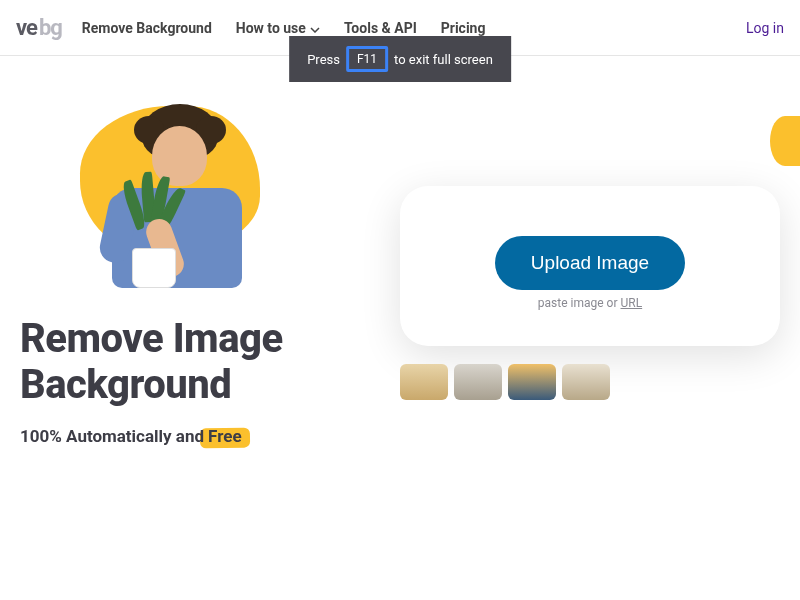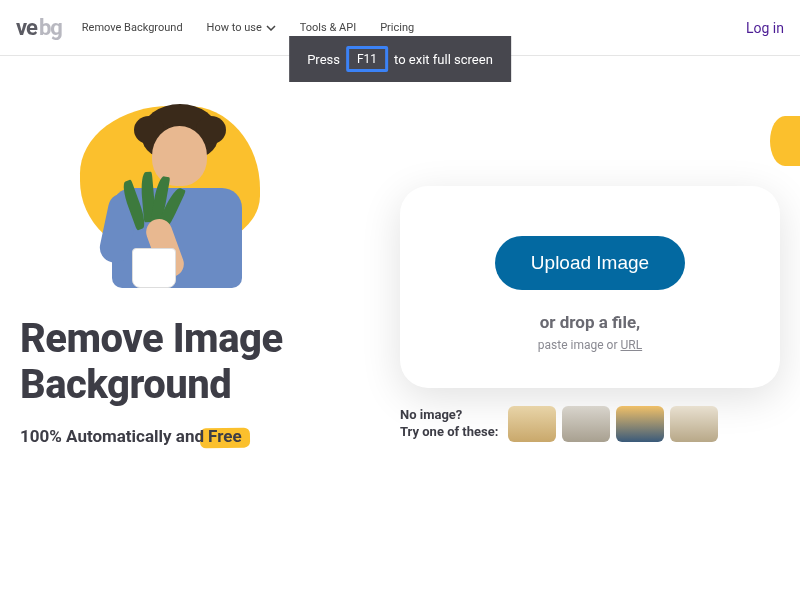--- a/index.html
+++ b/index.html
@@ -3,21 +3,21 @@
 <meta charset="utf-8">
 <style>
   * { margin: 0; padding: 0; box-sizing: border-box; }
   body { font-family: -apple-system, BlinkMacSystemFont, 'Segoe UI', Roboto, sans-serif; background: #fff; width: 800px; height: 600px; overflow: hidden; position: relative; }
   
   .header { display: flex; align-items: center; height: 56px; border-bottom: 1px solid #e5e5e5; padding: 0 16px; }
   .logo { display: flex; align-items: baseline; font-size: 22px; font-weight: 700; margin-right: 20px; }
   .logo-ve { color: #5b5b63; letter-spacing: -1px; }
   .logo-bg { color: #b8b8c0; letter-spacing: -1px; margin-left: 2px; }
   .nav { display: flex; gap: 24px; align-items: center; flex: 1; }
-  .nav-item { color: #454545; font-size: 11px; cursor: pointer; display: flex; align-items: center; gap: 4px; }
+  .nav-item { color: #454545; font-size: 14px; cursor: pointer; display: flex; align-items: center; gap: 4px; font-weight: bold; }
   .chev { display: inline-block; }
   .login { color: #4c1d95; font-size: 14px; cursor: pointer; }
   
   .fullscreen-banner { position: absolute; top: 36px; left: 50%; transform: translateX(-50%); background: #47474e; color: #fff; padding: 10px 18px; font-size: 13px; display: flex; align-items: center; gap: 6px; z-index: 10; }
   .key-box { border: 3px solid #3b82f6; padding: 3px 8px; font-size: 12px; border-radius: 2px; }
   
   .main { display: flex; padding: 30px 20px 0 20px; gap: 30px; }
   .left { flex: 1; padding-top: 10px; }
   .hero-img { width: 250px; height: 200px; position: relative; margin-left: 40px; margin-bottom: 20px; }
   .blob { position: absolute; width: 180px; height: 150px; background: #fbc02d; border-radius: 50% 40% 55% 45% / 45% 55% 40% 50%; top: 10px; left: 20px; }
@@ -119,31 +119,26 @@
     <div class="subhead">
       <span>100% Automatically and</span>
       <span class="free-highlight">Free</span>
     </div>
   </div>
 
   <div class="right">
     <div class="deco-blob"></div>
     <div class="upload-card">
       <button class="upload-btn">Upload Image</button>
-      <div class="drop-text">or drop a file,</div>
       <div class="paste-text">
         <span>paste image or </span><span class="url-link">URL</span>
       </div>
     </div>
 
     <div class="samples-row">
-      <div class="samples-text">
-        <div>No image?</div>
-        <div>Try one of these:</div>
-      </div>
       <div class="thumbs">
         <div class="thumb t1"></div>
         <div class="thumb t2"></div>
         <div class="thumb t3"></div>
         <div class="thumb t4"></div>
       </div>
     </div>
 
   </div>
 </div>

